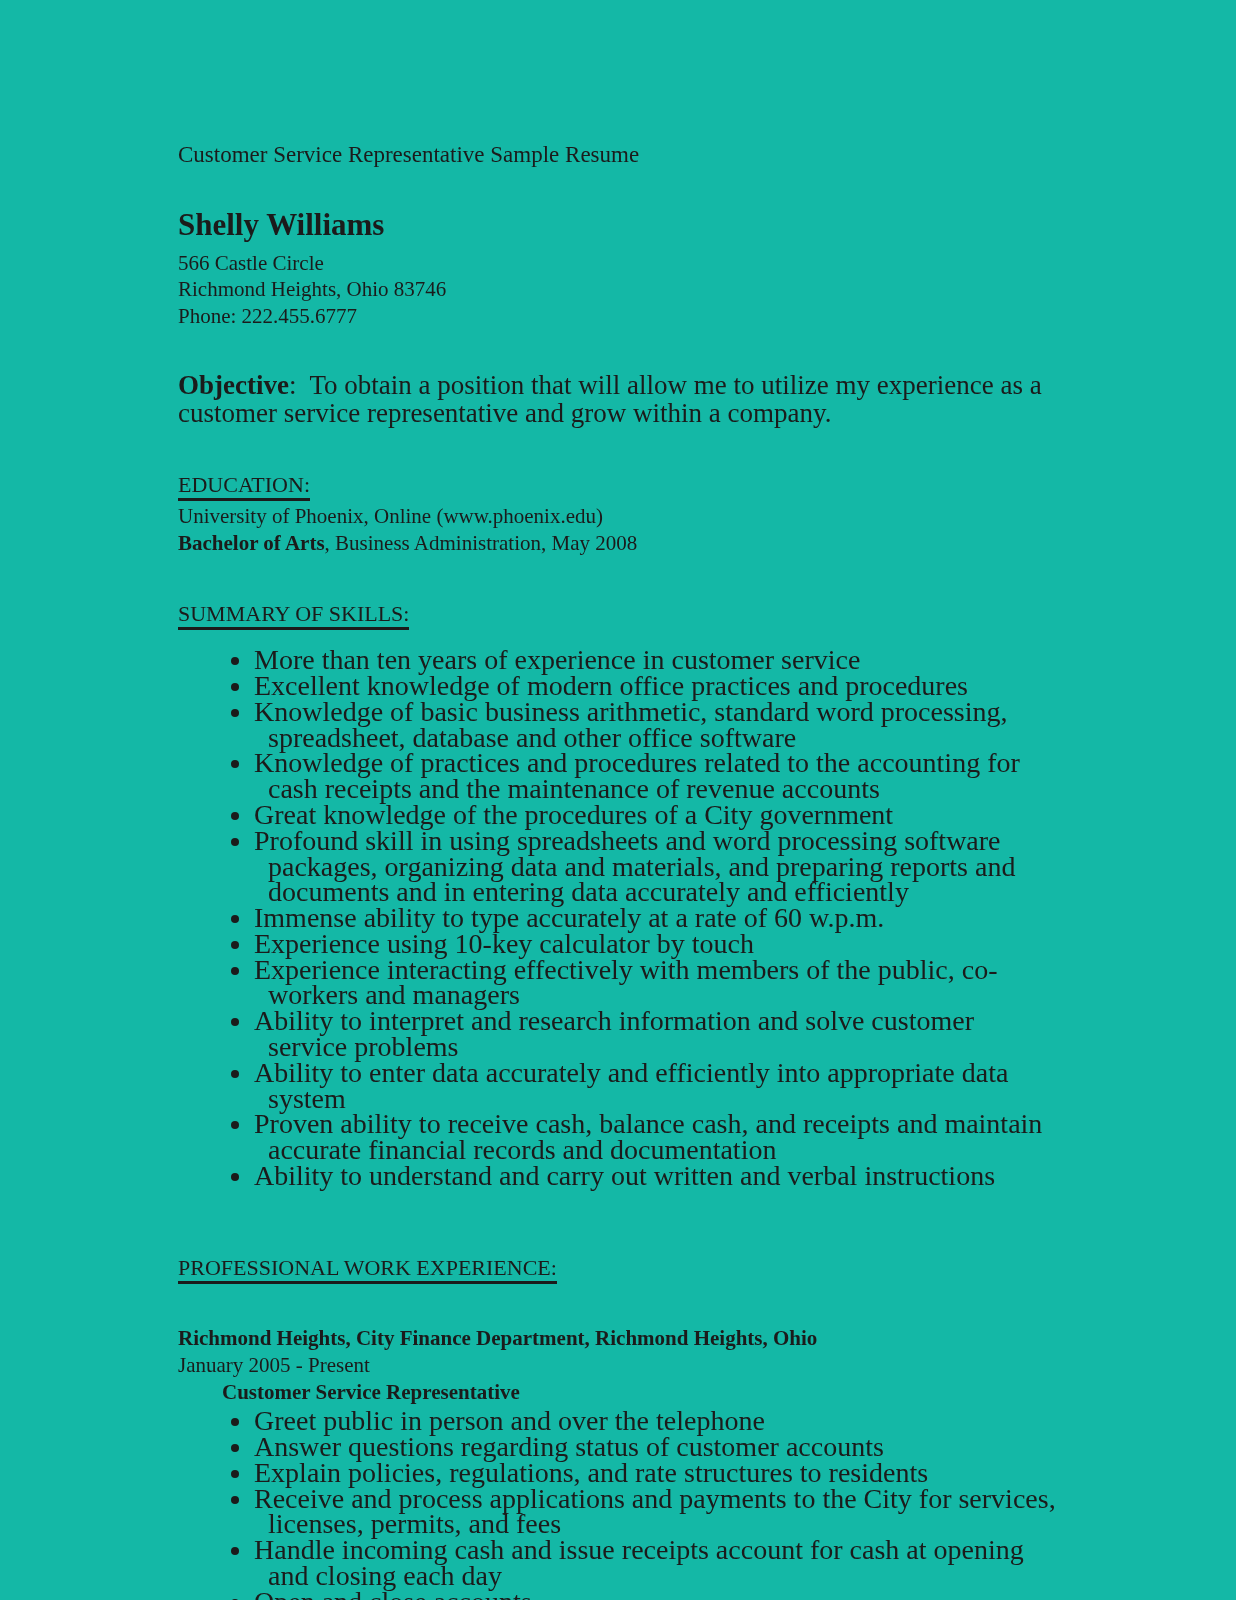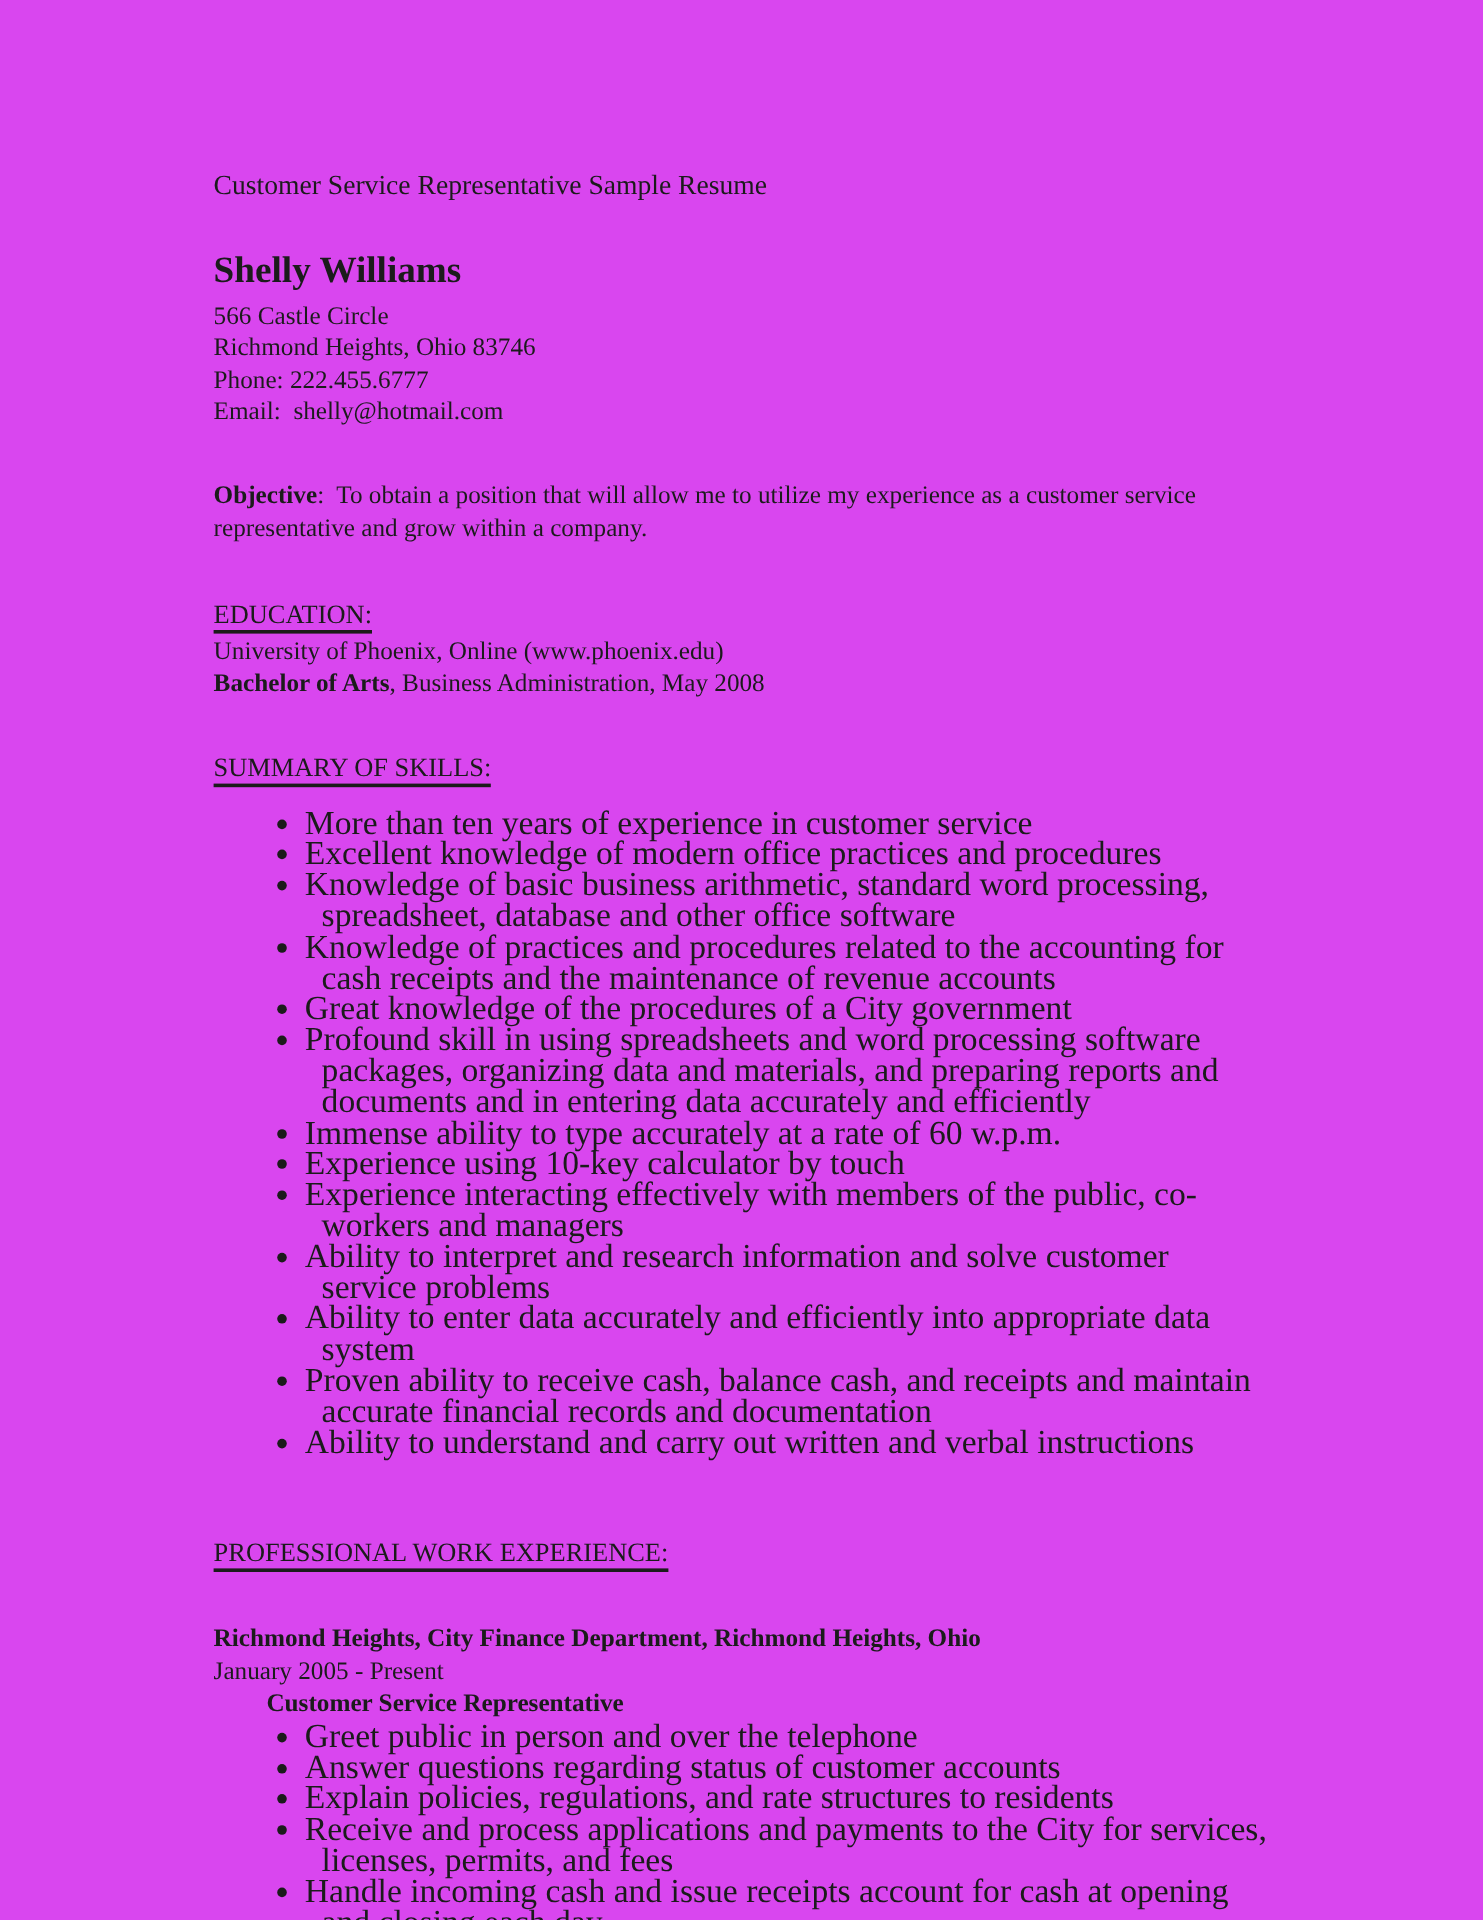--- a/index.html
+++ b/index.html
@@ -12,41 +12,41 @@
     height: 1600px;
     overflow: hidden;
     font-family: "Liberation Serif", "DejaVu Serif", serif;
     color: #1b1b1b;
   }
   .page {
     box-sizing: border-box;
     width: 1236px;
     height: 1600px;
     padding: 142px 180px 0 178px;
-    background: #d946ef;
+    background: #14b8a6;
   }
   .doc-title {
     font-size: 23px;
     font-weight: normal;
     margin: 0 0 42px 0;
     line-height: 1.1;
   }
   .name {
     font-size: 31px;
     font-weight: bold;
     margin: 0 0 8px 0;
     line-height: 1.05;
   }
   .contact-line {
     font-size: 21px;
     line-height: 26.5px;
     white-space: pre-wrap;
   }
   .para {
-    font-size: 21px;
+    font-size: 27px;
     line-height: 28px;
     margin: 0;
     white-space: pre-wrap;
   }
   .objective-block { margin: 42px 0 0 0; }
   .bold { font-weight: bold; }
   .section-heading {
     font-size: 22px;
     font-weight: normal;
     margin: 0 0 4px 0;
@@ -101,21 +101,20 @@
 
 <div class="page">
 
   <h1 class="doc-title">Customer Service Representative Sample Resume</h1>
 
   <div>
     <div class="name">Shelly Williams</div>
     <div class="contact-line">566 Castle Circle</div>
     <div class="contact-line">Richmond Heights, Ohio 83746</div>
     <div class="contact-line">Phone: 222.455.6777</div>
-    <div class="contact-line">Email:  shelly@hotmail.com</div>
   </div>
 
   <div class="objective-block">
     <p class="para"><span class="bold">Objective</span><span>:  To obtain a position that will allow me to utilize my experience as a customer service representative and grow within a company.</span></p>
   </div>
 
   <div class="education-block">
     <h2 class="section-heading"><span class="underlined">EDUCATION:</span></h2>
     <div class="body-line">University of Phoenix, Online (www.phoenix.edu)</div>
     <div class="body-line"><span class="bold">Bachelor of Arts</span><span>, Business Administration, May 2008</span></div>

